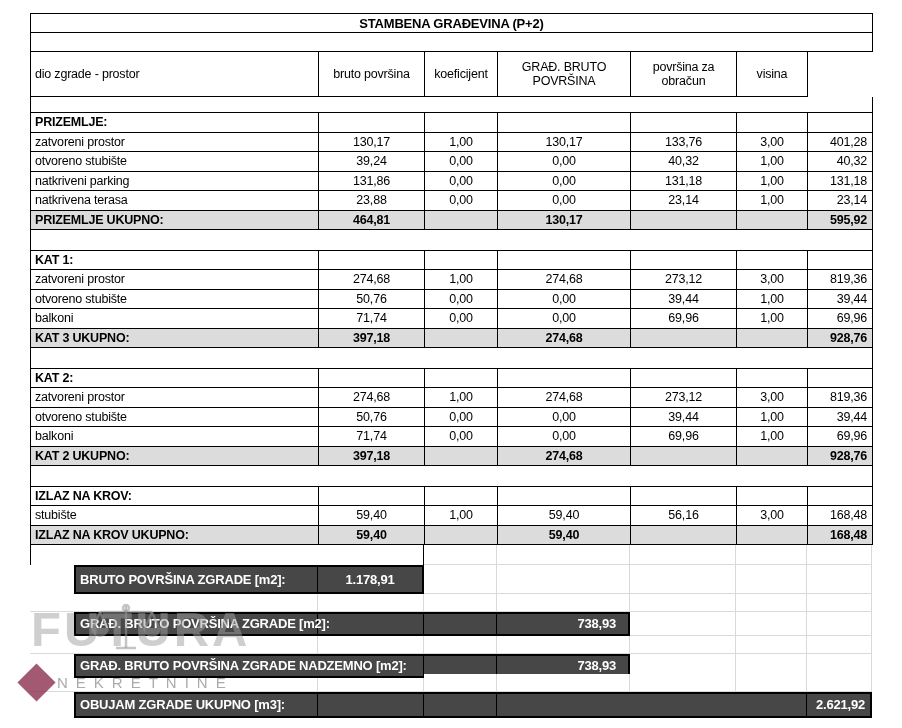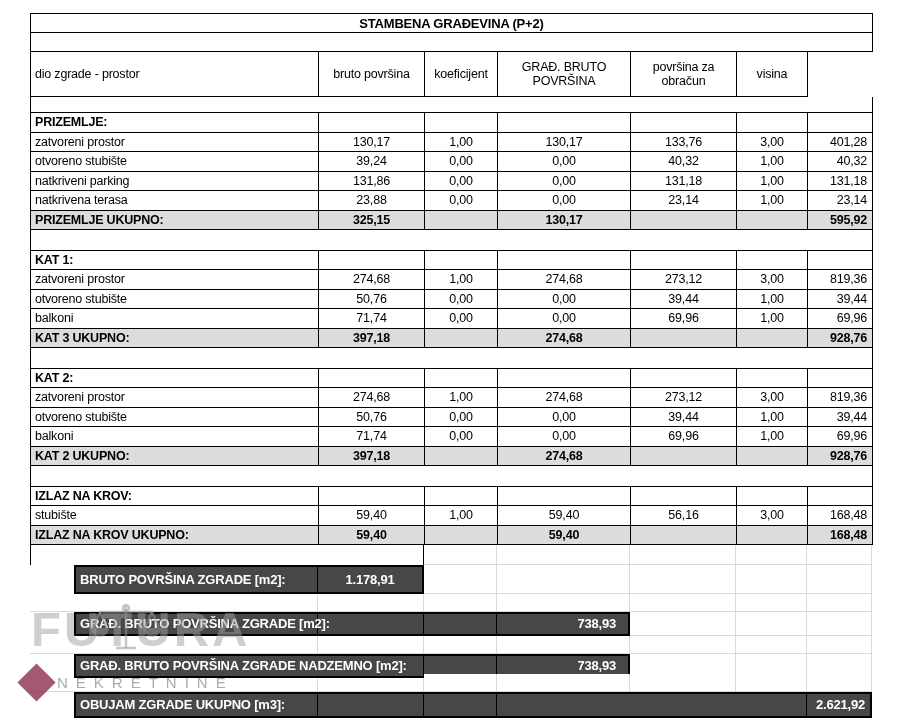--- a/index.html
+++ b/index.html
@@ -109,21 +109,21 @@
           <div class="cell lft">natkrivena terasa</div>
           <div class="cell ctr">23,88</div>
           <div class="cell ctr">0,00</div>
           <div class="cell ctr">0,00</div>
           <div class="cell ctr">23,14</div>
           <div class="cell ctr">1,00</div>
           <div class="cell rgt">23,14</div>
         </div>
         <div class="grow">
           <div class="cell lft tot">PRIZEMLJE UKUPNO:</div>
-          <div class="cell tot ctr">325,15</div>
+          <div class="cell tot ctr">464,81</div>
           <div class="cell tot ctr"></div>
           <div class="cell tot ctr">130,17</div>
           <div class="cell tot ctr"></div>
           <div class="cell tot ctr"></div>
           <div class="cell tot rgt">595,92</div>
         </div>
       </div>
       <div class="mgap std"></div>
       <div class="block">
         <div class="grow">

